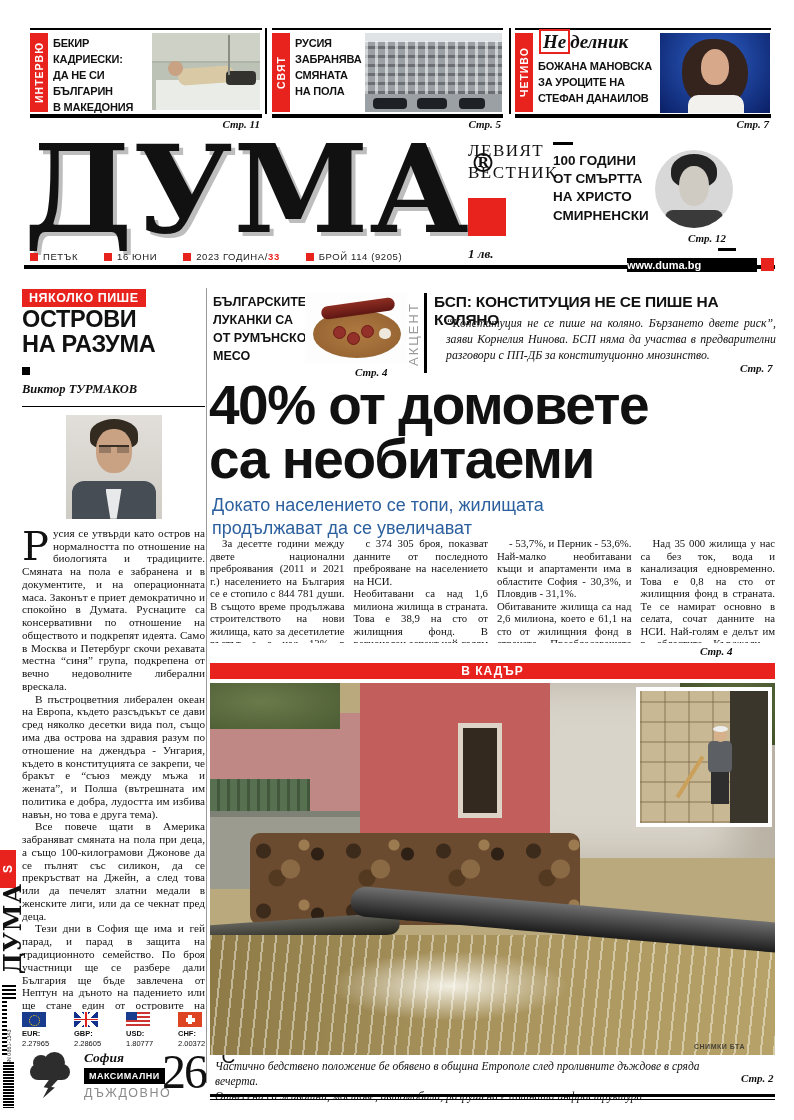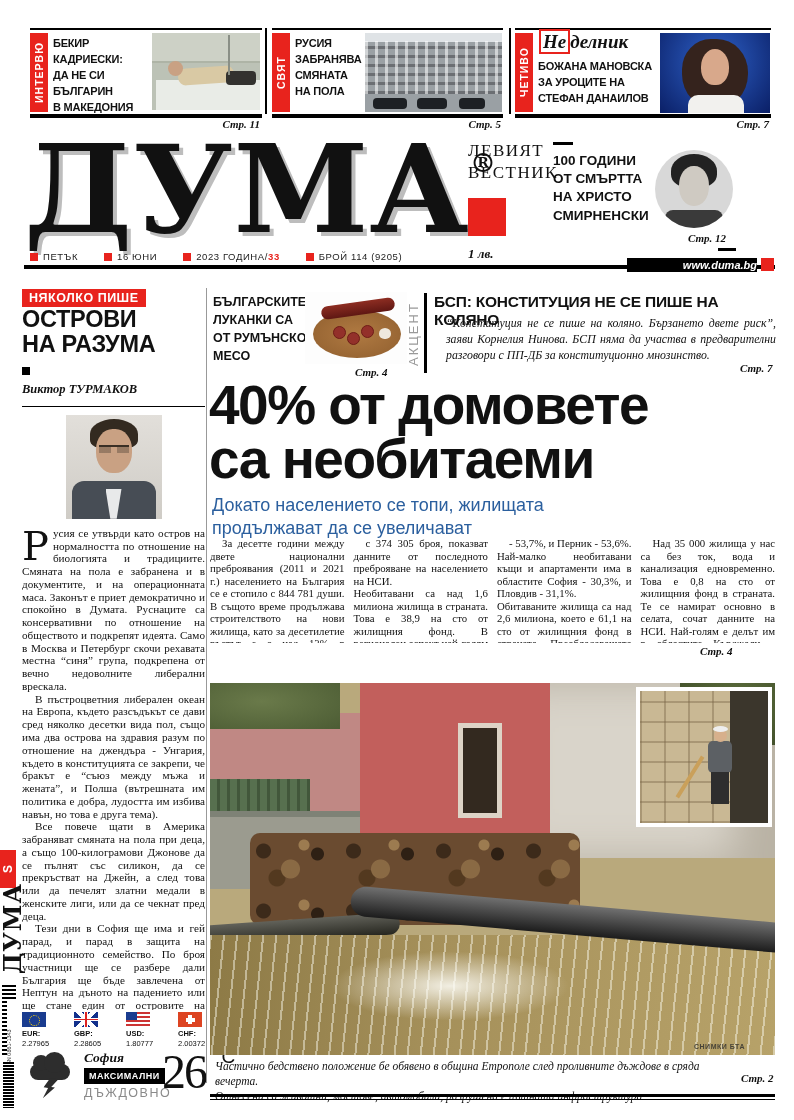--- a/index.html
+++ b/index.html
@@ -57,21 +57,21 @@
   .anniv-page{position:absolute;left:688px;top:232px}
   .anniv-bar{position:absolute;left:718px;top:248px;width:18px;height:3px;background:#000}
   .price{position:absolute;left:468px;top:246px;font-family:"Liberation Serif",serif;
          font-weight:bold;font-style:italic;font-size:13px}
   .dateline{position:absolute;left:30px;top:251px;display:flex;gap:26px;font-size:9.5px;
             letter-spacing:.6px;color:#222;align-items:center}
   .dateline .bullet{display:inline-block;width:8px;height:8px;background:#e8231d;margin-right:5px;vertical-align:-1px}
   .dateline .red{color:#e8231d;font-weight:bold}
   .mast-rule{position:absolute;left:24px;top:265px;width:751px;height:4px;background:#000}
   .site{position:absolute;left:627px;top:258px;width:130px;height:14px;background:#000;color:#fff;
-        font-weight:bold;font-style:italic;font-size:11px;text-align:right;line-height:14px}
+        font-weight:bold;font-size:11px;text-align:left;line-height:14px}
   .site-sq{position:absolute;left:761px;top:258px;width:13px;height:13px;background:#e8231d}
 
   
   .opinion{position:absolute;left:22px;top:288px;width:183px;height:722px;overflow:hidden}
   .kicker{display:inline-block;background:#e8231d;color:#fff;font-weight:bold;font-size:12.5px;
           padding:2px 7px;letter-spacing:.5px}
   .op-title{font-weight:bold;font-size:23.5px;line-height:1.08;letter-spacing:-.3px}
   .op-sq{width:8px;height:8px;background:#000;margin:9px 0 7px}
   .op-author{font-family:"Liberation Serif",serif;font-style:italic;font-weight:bold;font-size:12.5px}
   .op-hr{border:none;border-top:1.5px solid #000;margin:9px 0 8px;width:100%}
@@ -402,20 +402,21 @@
   <div class="story-cols">
     <div class="scol preline">За десетте години между двете национални преброявания (2011 и 2021 г.) населението на България се е стопило с 844 781 души. В същото време продължава строителството на нови жилища, като за десетилетие ръстът е с над 13% в градовете. Общо за този период жилищата са се увеличили</div>
     <div class="scol preline">с 374 305 броя, показват данните от последното преброяване на населението на НСИ.
 Необитавани са над 1,6 милиона жилища в страната. Това е 38,9 на сто от жилищния фонд. В регионален аспект най-голям е делът на празните домове в областите Видин - 55,4%, Бургас</div>
     <div class="scol preline">- 53,7%, и Перник - 53,6%. Най-малко необитавани къщи и апартаменти има в областите София - 30,3%, и Пловдив - 31,1%.
 Обитаваните жилища са над 2,6 милиона, което е 61,1 на сто от жилищния фонд в страната. Преобладаващата част от тях са в градовете - 74,4%.</div>
     <div class="scol preline">Над 35 000 жилища у нас са без ток, вода и канализация едновременно. Това е 0,8 на сто от жилищния фонд в страната. Те се намират основно в селата, сочат данните на НСИ. Най-голям е делът им в областите Кърджали - 3,2%, Враца - 2,2%, и Ямбол - 2,1%.</div>
   </div>
   <div class="story-page pageref">Стр. 4</div>
 
+  <div class="kadar-banner">В КАДЪР</div>
   <div class="kadar-photo">
     <div class="kp-pink-left"></div>
     <div class="kp-green-tl"></div>
     <div class="kp-house"></div>
     <div class="kp-wall-right"></div>
     <div class="kp-green-tr"></div>
     <div class="kp-door"></div>
     <div class="kp-fence"></div>
     <div class="kp-wall-left"></div>
     <div class="kp-debris"></div>

